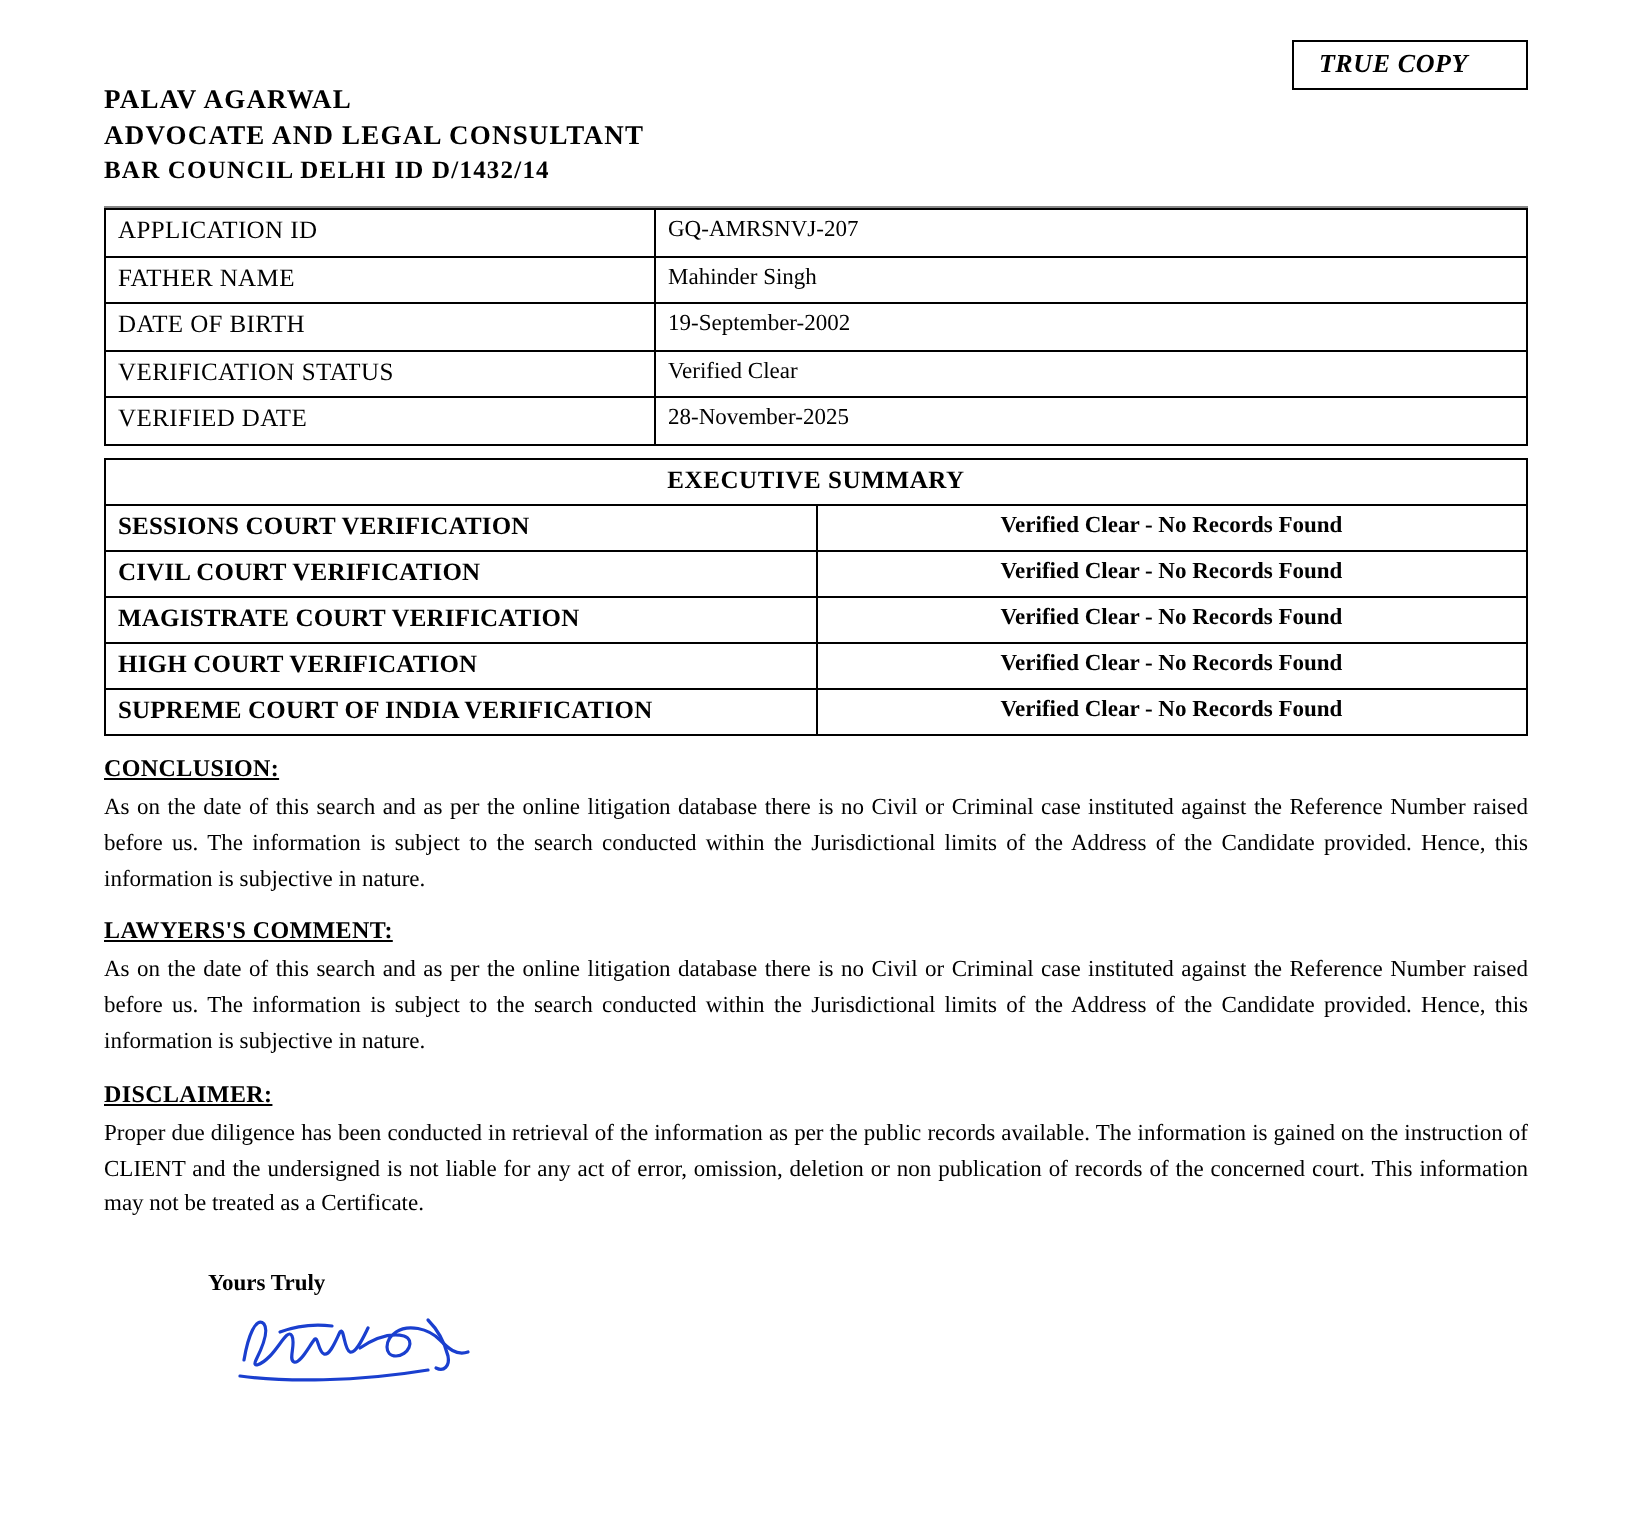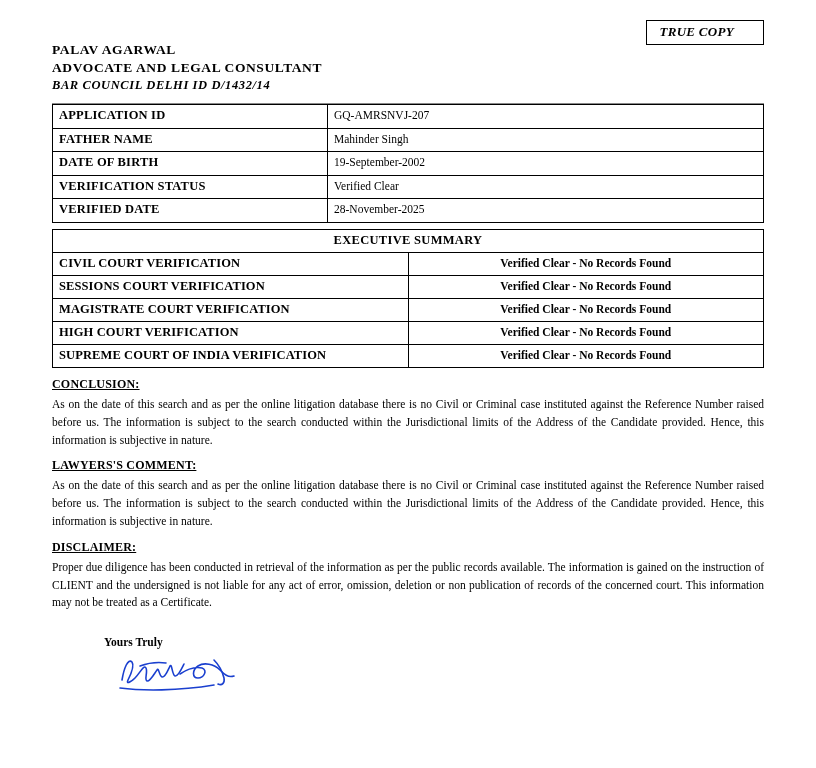--- a/index.html
+++ b/index.html
@@ -39,21 +39,21 @@
     text-align: left;
     margin-top: 23px;
     line-height: 1.35;
   }
   .letterhead div {
     font-weight: bold;
     font-size: 13.5px;
     letter-spacing: 0.6px;
   }
   .letterhead .lh2 { font-size: 13.5px; }
-  .letterhead .lh3 { font-size: 12.5px; font-style: italic; }
+  .letterhead .lh3 { font-size: 12.5px; }
 
   .hr-rule {
     border: 0;
     border-top: 1px solid #888;
     margin: 9px 0 0 0;
   }
 
   .report-title {
     text-align: center;
     font-weight: bold;
@@ -70,21 +70,21 @@
     table-layout: fixed;
   }
   table.info-table td {
     border: 1px solid #000;
     padding: 3px 6px 4px 6px;
     vertical-align: top;
     font-size: 12px;
   }
   table.info-table td.label {
     width: 262px;
-    font-weight: bold;
+    font-weight: normal;
     font-size: 12.5px;
     letter-spacing: 0.2px;
   }
   table.info-table td.value {
     font-size: 11.5px;
     line-height: 1.35;
   }
   .spacer-6 { height: 6px; }
 
   table.summary-table td, table.summary-table th {
@@ -185,25 +185,25 @@
   </table>
 
   <div class="spacer-6"></div>
 
   <table class="summary-table">
     <tbody>
       <tr>
         <th class="summary-head" colspan="2">EXECUTIVE SUMMARY</th>
       </tr>
       <tr>
+        <td class="s-label">SESSIONS COURT VERIFICATION</td>
+        <td class="s-value">Verified Clear - No Records Found</td>
+      </tr>
+      <tr>
         <td class="s-label">CIVIL COURT VERIFICATION</td>
-        <td class="s-value">Verified Clear - No Records Found</td>
-      </tr>
-      <tr>
-        <td class="s-label">SESSIONS COURT VERIFICATION</td>
         <td class="s-value">Verified Clear - No Records Found</td>
       </tr>
       <tr>
         <td class="s-label">MAGISTRATE COURT VERIFICATION</td>
         <td class="s-value">Verified Clear - No Records Found</td>
       </tr>
       <tr>
         <td class="s-label">HIGH COURT VERIFICATION</td>
         <td class="s-value">Verified Clear - No Records Found</td>
       </tr>

